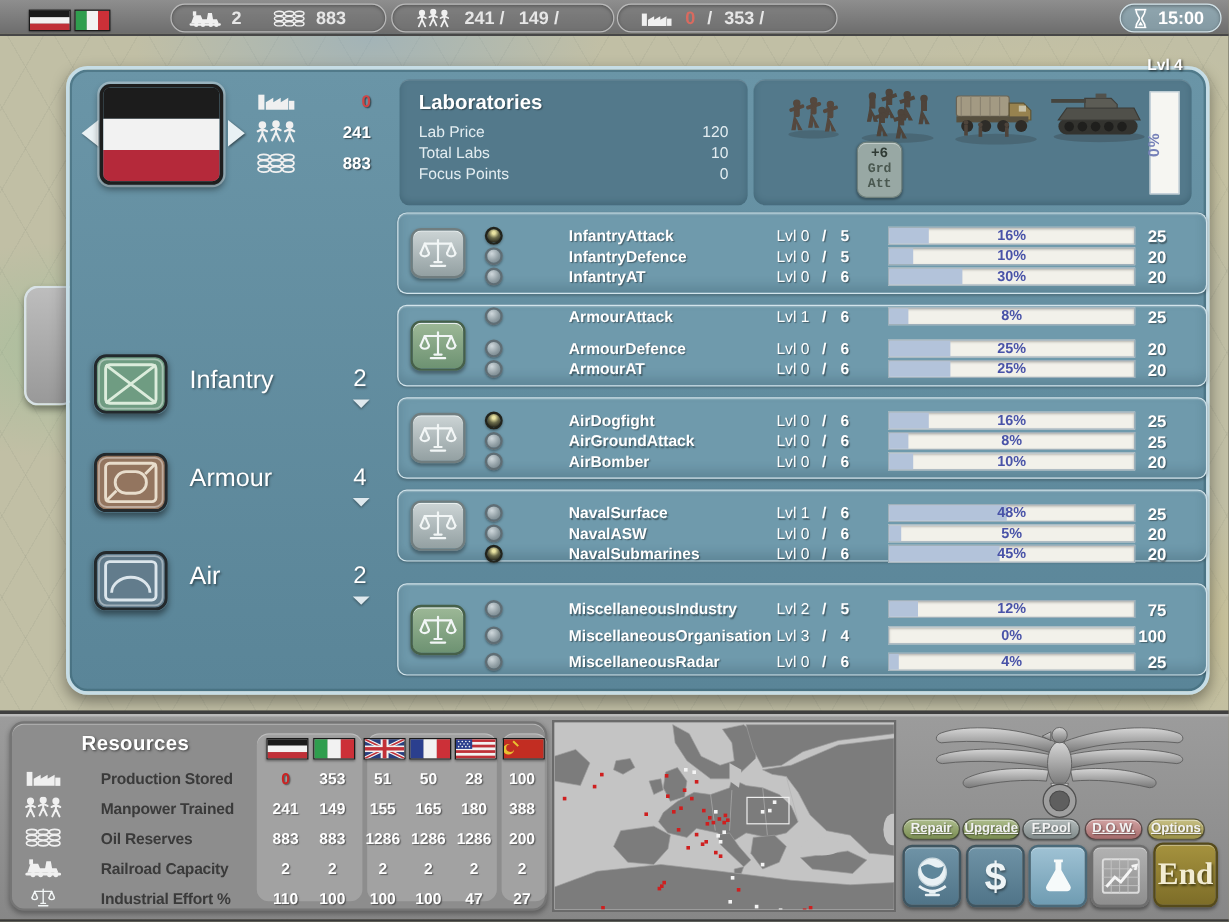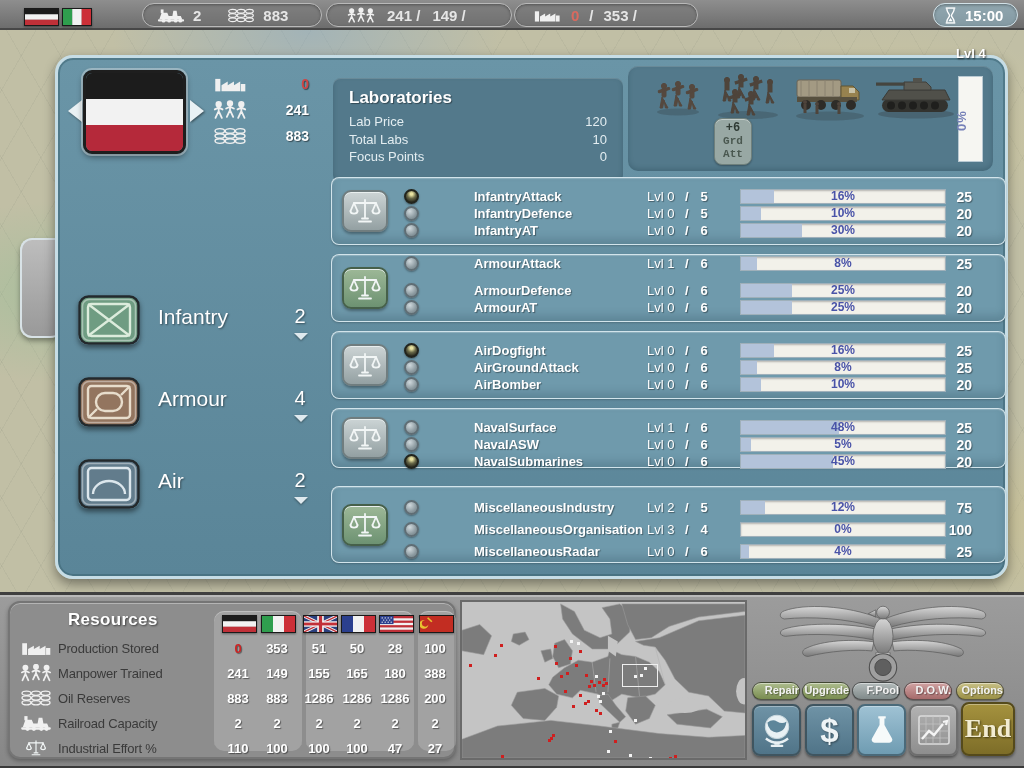--- a/index.html
+++ b/index.html
@@ -58,21 +58,21 @@
   #arrow-next{left:132px;top:42px;border-left:14px solid #e9f1f4;}
   
   .hstat{position:absolute;left:155px;width:96px;height:22px;}
   .hicon{position:absolute;left:0;top:0;width:34px;height:20px;}
   .hicon svg{width:100%;height:100%;}
   .hval{position:absolute;right:0;top:2px;font-size:14px;font-weight:bold;color:#fff;
     text-shadow:1px 1px 1px rgba(0,0,0,.5);}
   .hval.neg{color:#d04545;}
   
   #labs-panel{position:absolute;left:275px;top:8px;width:290px;height:105px;background:#53798b;
-    border-radius:8px;box-shadow:inset 0 1px 0 rgba(255,255,255,.15), inset 0 -2px 5px rgba(20,50,65,.25);margin-top:12px;}
+    border-radius:8px;box-shadow:inset 0 1px 0 rgba(255,255,255,.15), inset 0 -2px 5px rgba(20,50,65,.25);}
   #labs-title{padding:10px 16px 5px;font-size:17px;font-weight:bold;color:#fff;
     text-shadow:1px 1px 1px rgba(0,0,0,.4);}
   .lab-row{display:flex;justify-content:space-between;padding:0 16px;font-size:13px;
     color:#e3edf1;line-height:17.5px;}
   
   #units-panel{position:absolute;left:570px;top:8px;width:365px;height:105px;background:#53798b;
     border-radius:10px;box-shadow:inset 0 1px 0 rgba(255,255,255,.15), inset 0 -2px 5px rgba(20,50,65,.25);}
   .sprite{position:absolute;}
   .sprite svg{width:100%;height:100%;display:block;}
   #spr1{left:25px;top:8px;width:50px;height:42px;}
@@ -145,44 +145,44 @@
   #cs2{left:296px;width:108px;}
   #cs3{left:408px;width:38px;}
   #res-title{position:absolute;left:58px;top:7px;font-size:17px;font-weight:bold;color:#fff;
     text-shadow:1px 1px 2px rgba(0,0,0,.55);letter-spacing:.3px;}
   .res-flag{position:absolute;top:12px;width:33px;height:16px;border:1px solid #1a1a1a;
     box-shadow:0 1px 2px rgba(0,0,0,.4);}
   .res-flag svg{display:block;width:100%;height:100%;}
   .res-row{position:absolute;left:0;width:100%;height:20px;}
   .res-icon{position:absolute;left:8px;top:0;width:36px;height:18px;}
   .res-icon svg{width:100%;height:100%;}
-  .res-label{position:absolute;left:48px;top:2px;font-size:13px;font-weight:normal;color:#3a3a3a;
+  .res-label{position:absolute;left:74px;top:2px;font-size:13px;font-weight:bold;color:#3a3a3a;
     letter-spacing:-.2px;white-space:nowrap;}
   .res-val{position:absolute;top:2px;width:40px;text-align:center;font-size:13px;font-weight:bold;
     color:#fff;text-shadow:1px 1px 1px rgba(0,0,0,.45);}
   .res-val.neg{color:#cc2222;}
   
   #minimap{position:absolute;left:460px;top:5px;width:287px;height:160px;background:#c2c2c2;
     border:2px solid #6a6a6a;box-sizing:border-box;overflow:hidden;cursor:pointer;}
   #mm-svg{position:absolute;inset:0;width:100%;height:100%;}
   .mmdot{position:absolute;width:3px;height:3px;}
   .mmdot.red{background:#cf1f1f;}
   .mmdot.white{background:#f4f4f4;}
   #mm-viewport{position:absolute;border:1px solid #efefef;}
   #mm-date{position:absolute;left:0;right:0;top:3px;text-align:center;font-size:15px;font-weight:bold;
     color:#f6f6f6;font-family:"DejaVu Sans Mono",monospace;letter-spacing:5px;
     text-shadow:1px 1px 2px rgba(0,0,0,.7);}
   
   #cmd-panel{position:absolute;left:750px;top:3px;width:266px;height:164px;}
   #eagle{position:absolute;left:18px;top:0;width:230px;height:84px;}
   .pill{position:absolute;top:84px;width:48px;height:18px;border-radius:9px;border:1px solid rgba(35,35,35,.65);
-    box-sizing:border-box;color:#f2f2f2;font-size:11px;font-weight:bold;text-align:right;line-height:15px;
+    box-sizing:border-box;color:#f2f2f2;font-size:11px;font-weight:bold;text-align:center;line-height:15px;
     background-image:linear-gradient(rgba(255,255,255,.3),rgba(0,0,0,.12));
     box-shadow:inset 0 1px 0 rgba(255,255,255,.45),0 1px 1px rgba(0,0,0,.3);
-    text-shadow:1px 1px 1px rgba(0,0,0,.35);cursor:pointer;}
+    text-shadow:1px 1px 1px rgba(0,0,0,.35);cursor:pointer;text-decoration:underline;}
   .bigbtn{position:absolute;top:106px;width:49px;height:52px;border-radius:8px;border:2px solid #3f5560;
     background:linear-gradient(#6f93a6,#507488);box-sizing:border-box;cursor:pointer;
     box-shadow:0 2px 3px rgba(0,0,0,.4), inset 0 1px 0 rgba(255,255,255,.35);
     display:flex;align-items:center;justify-content:center;}
   .bigbtn svg{display:block;}
   #btn-money span{font-size:33px;font-weight:bold;color:#eef4f6;line-height:1;
     text-shadow:1px 1px 2px rgba(0,0,0,.4);}
   #btn-research{background:linear-gradient(#9fc2d4,#6f9cb2);border-color:#4a6a7a;}
   #btn-stats{background:linear-gradient(#b2b2b2,#8e8e8e);border-color:#6e6e6e;}
   #btn-end{background:linear-gradient(#a5923e,#7d6d28);border-color:#554a1b;width:54px;height:54px;top:104px;}

